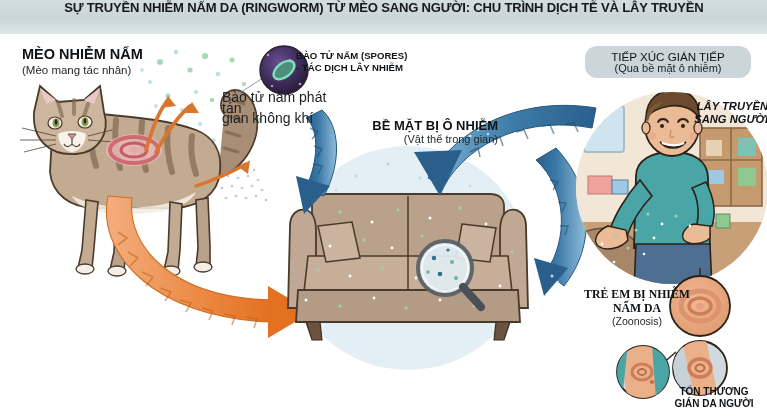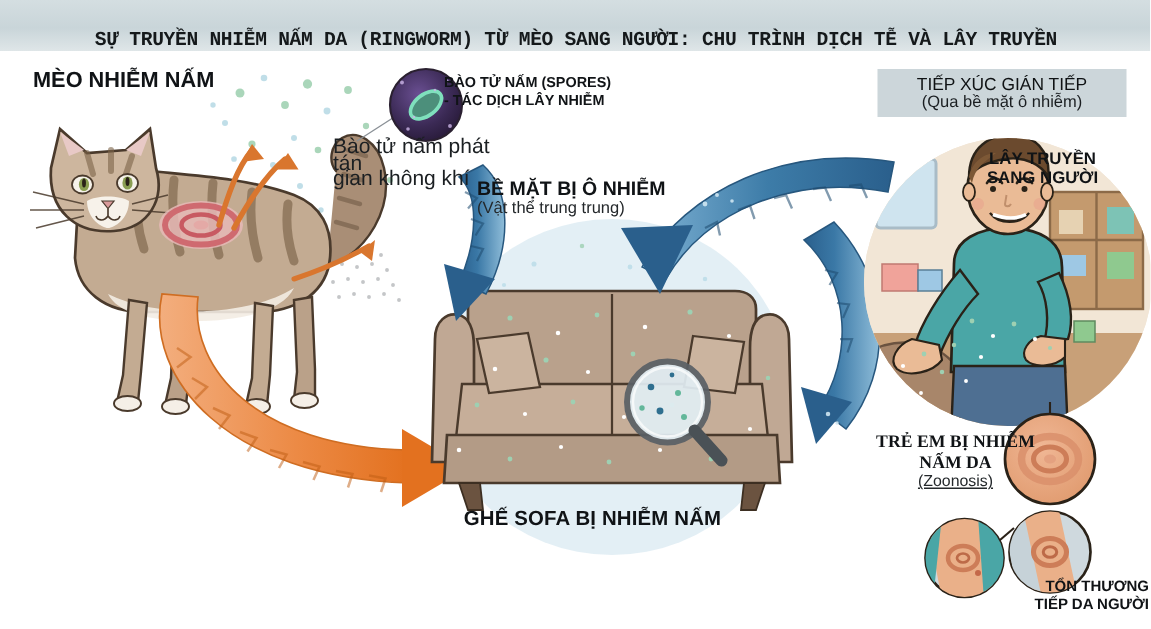--- a/index.html
+++ b/index.html
@@ -7,21 +7,21 @@
     width:767px;height:419px;overflow:hidden;
     background:#ffffff;
     font-family:"Liberation Sans","DejaVu Sans",sans-serif;
   }
   #stage{position:relative;width:767px;height:419px;background:#ffffff;overflow:hidden;}
 
   
   .header{
     position:absolute;left:0;top:0;width:767px;height:34px;
     background:linear-gradient(180deg,#d4dee1 0%,#c9d5d9 55%,#dfe6e8 100%);
-    display:flex;align-items:flex-end;justify-content:center;font-family:Liberation Mono, monospace;
+    display:flex;align-items:flex-start;justify-content:center;
   }
   .header-title{
     font-size:13.2px;font-weight:bold;color:#15191b;letter-spacing:-0.2px;
     white-space:nowrap;transform:scaleX(0.99);
   }
 
   
   .lbl{position:absolute;color:#101316;}
   .lbl .big{font-weight:bold;display:block;}
   .lbl .sm{display:block;font-weight:normal;}
@@ -34,43 +34,43 @@
   .air-note{left:222px;top:92px;width:120px;}
   .air-note .sm{font-size:14px;line-height:10.5px;font-weight:400;color:#1b1f22;}
 
   .spore-title{left:296px;top:50px;width:150px;}
   .spore-title .big{font-size:9.6px;line-height:11.6px;}
 
   .shedding{left:150px;top:240px;width:170px;text-align:center;}
   .shedding .big{font-size:12.4px;line-height:14.5px;}
   .shedding .sm{font-size:11.2px;line-height:14px;color:#24282b;}
 
-  .surface-title{left:318px;top:118px;width:180px;text-align:left;}
+  .surface-title{left:318px;top:118px;width:180px;text-align:right;}
   .surface-title .big{font-size:13px;line-height:15px;}
   .surface-title .sm{font-size:11px;line-height:13.5px;color:#24282b;}
 
   .sofa-cap{left:280px;top:338px;width:230px;text-align:center;}
   .sofa-cap .big{font-size:13.6px;line-height:16px;letter-spacing:0.1px;}
 
   .badge{
     position:absolute;left:585px;top:46px;width:166px;height:32px;
-    background:#ccd6da;border-radius:0;display:flex;flex-direction:column;
+    background:#ccd6da;border-radius:12px;display:flex;flex-direction:column;
     align-items:center;justify-content:center;
   }
   .badge .big{font-size:11.6px;line-height:13px;color:#0f1214;}
   .badge .sm{font-size:11px;line-height:11px;color:#1a1e21;}
 
-  .to-human{left:652px;top:100px;width:86px;text-align:center;}
+  .to-human{left:682px;top:100px;width:86px;text-align:right;font-style:italic;}
   .to-human .big{font-size:11.2px;line-height:13.2px;}
 
   .child-cap{left:578px;top:288px;width:118px;text-align:center;}
   .child-cap .big{font-size:11.8px;line-height:13.6px;font-family:Liberation Serif, serif;}
-  .child-cap .sm{font-size:10.6px;line-height:13px;color:#24282b;text-decoration:underline;}
-
-  .lesion-cap{left:662px;top:386px;width:104px;text-align:right;}
+  .child-cap .sm{font-size:10.6px;line-height:13px;color:#24282b;}
+
+  .lesion-cap{left:662px;top:386px;width:104px;text-align:center;}
   .lesion-cap .big{font-size:10px;line-height:11.8px;}
 
   
   .art{position:absolute;left:0;top:0;width:767px;height:419px;}
 </style>
 </head>
 <body>
 
 <div id="stage">
 
@@ -487,56 +487,54 @@
       </g>
     </g>
   </svg>
 
   <div class="header">
     <div class="header-title">SỰ TRUYỀN NHIỄM NẤM DA (RINGWORM) TỪ MÈO SANG NGƯỜI: CHU TRÌNH DỊCH TỄ VÀ LÂY TRUYỀN</div>
   </div>
 
   <div class="lbl cat-title">
     <span class="big">MÈO NHIỄM NẤM</span>
+    <span class="sm">(Mèo mang tác nhân)</span>
   </div>
 
   <div class="lbl air-note">
     <span class="sm">Bào tử nấm phát tán</span>
     <span class="sm">gian không khí</span>
   </div>
 
   <div class="lbl spore-title">
     <span class="big">BÀO TỬ NẤM (SPORES)</span>
     <span class="big">- TÁC DỊCH LÂY NHIỄM</span>
   </div>
 
 
   <div class="lbl surface-title">
     <span class="big">BỀ MẶT BỊ Ô NHIỄM</span>
-    <span class="sm">(Vật thể trung trung)</span>
-  </div>
-
-  <div class="lbl sofa-cap">
-    <span class="big">GHẾ SOFA BỊ NHIỄM NẤM</span>
-  </div>
+    <span class="sm">(Vật thể trong gian)</span>
+  </div>
+
 
   <div class="badge">
     <span class="big">TIẾP XÚC GIÁN TIẾP</span>
     <span class="sm">(Qua bề mặt ô nhiễm)</span>
   </div>
 
   <div class="lbl to-human">
     <span class="big">LÂY TRUYỀN</span>
     <span class="big">SANG NGƯỜI</span>
   </div>
 
   <div class="lbl child-cap">
     <span class="big">TRẺ EM BỊ NHIỄM</span>
     <span class="big">NẤM DA</span>
     <span class="sm">(Zoonosis)</span>
   </div>
 
   <div class="lbl lesion-cap">
     <span class="big">TỔN THƯƠNG</span>
-    <span class="big">TIẾP DA NGƯỜI</span>
+    <span class="big">GIÁN DA NGƯỜI</span>
   </div>
 
 </div>
 
 </body></html>

